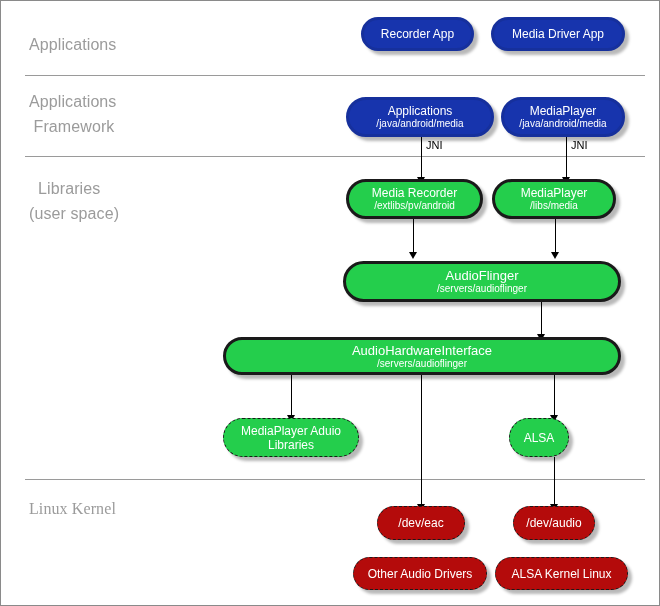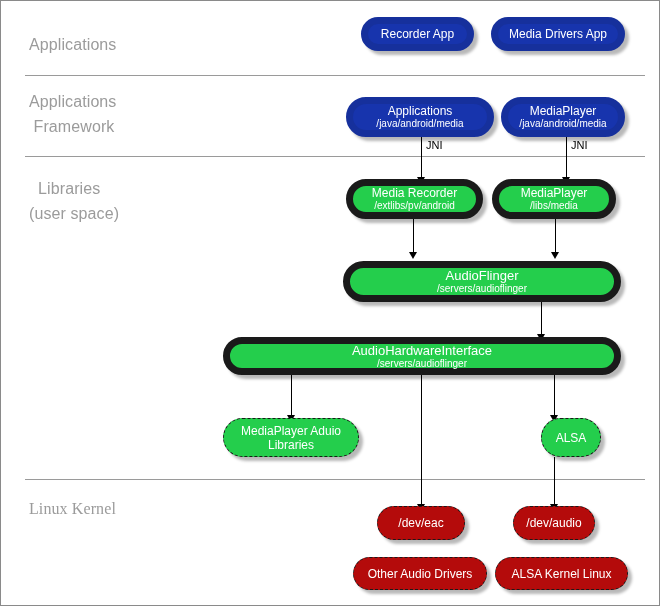--- a/index.html
+++ b/index.html
@@ -63,21 +63,21 @@
     position: absolute;
     box-sizing: border-box;
     border-radius: 999px;
     display: flex;
     flex-direction: column;
     align-items: center;
     justify-content: center;
     color: #ffffff;
     text-align: center;
     box-shadow: 4px 4px 3px rgba(0,0,0,0.28);
-    border: 7px solid #0f766e;
+    border: 3px solid #0f766e;
   }
   .node .ttl {
     font-size: 12px;
     line-height: 14px;
     white-space: nowrap;
   }
   .node .sub {
     font-size: 10px;
     line-height: 12px;
     white-space: nowrap;
@@ -134,21 +134,21 @@
   <div class="arrowhead" style="left:549px; top:414px;"></div>
 
   <div class="vline" style="left:553px; top:456px; height:51px;"></div>
   <div class="arrowhead" style="left:549px; top:503px;"></div>
 
   <div class="node blue" style="left:360px; top:16px; width:113px; height:34px;">
     <div class="ttl">Recorder App</div>
   </div>
 
   <div class="node blue" style="left:490px; top:16px; width:134px; height:34px;">
-    <div class="ttl">Media Drivers App</div>
+    <div class="ttl">Media Driver App</div>
   </div>
 
   <div class="node blue" style="left:345px; top:96px; width:148px; height:40px;">
     <div class="ttl">Applications</div>
     <div class="sub">/java/android/media</div>
   </div>
 
   <div class="node blue" style="left:500px; top:96px; width:124px; height:40px;">
     <div class="ttl">MediaPlayer</div>
     <div class="sub">/java/android/media</div>
@@ -172,21 +172,21 @@
   <div class="node green big" style="left:222px; top:336px; width:398px; height:38px;">
     <div class="ttl">AudioHardwareInterface</div>
     <div class="sub">/servers/audioflinger</div>
   </div>
 
   <div class="node green dashed" style="left:222px; top:417px; width:136px; height:39px;">
     <div class="ttl">MediaPlayer Aduio</div>
     <div class="ttl">Libraries</div>
   </div>
 
-  <div class="node green dashed" style="left:540px; top:417px; width:60px; height:39px;">
+  <div class="node green dashed" style="left:508px; top:417px; width:60px; height:39px;">
     <div class="ttl">ALSA</div>
   </div>
 
   <div class="node red dashed" style="left:376px; top:505px; width:88px; height:34px;">
     <div class="ttl">/dev/eac</div>
   </div>
 
   <div class="node red dashed" style="left:512px; top:505px; width:82px; height:34px;">
     <div class="ttl">/dev/audio</div>
   </div>

